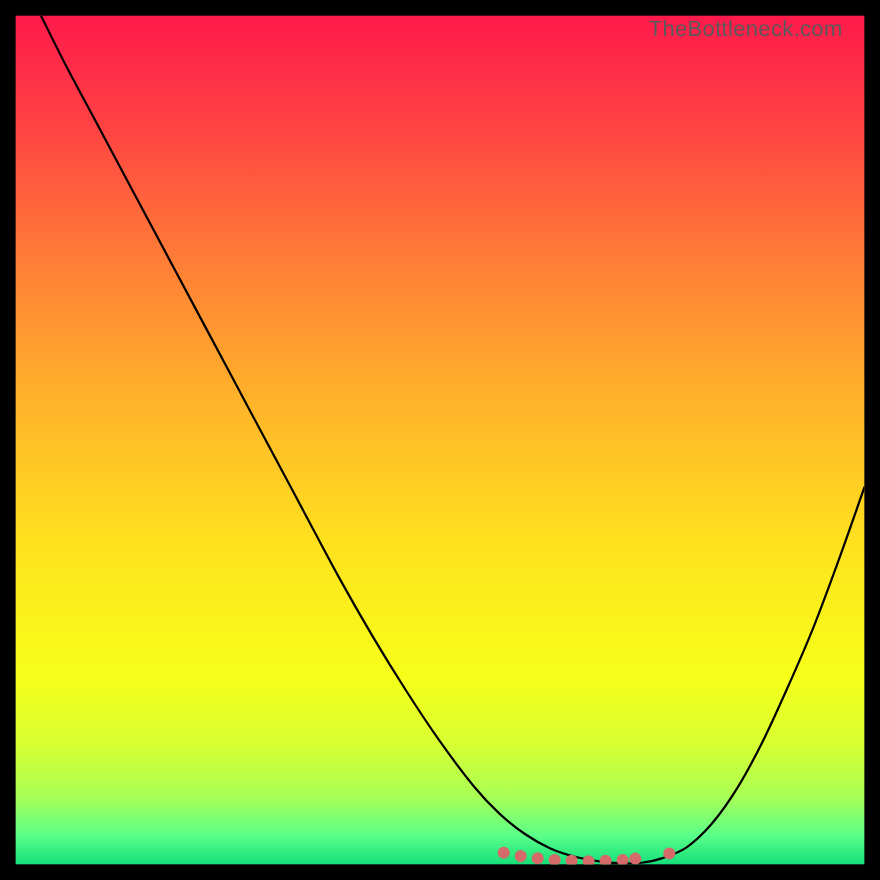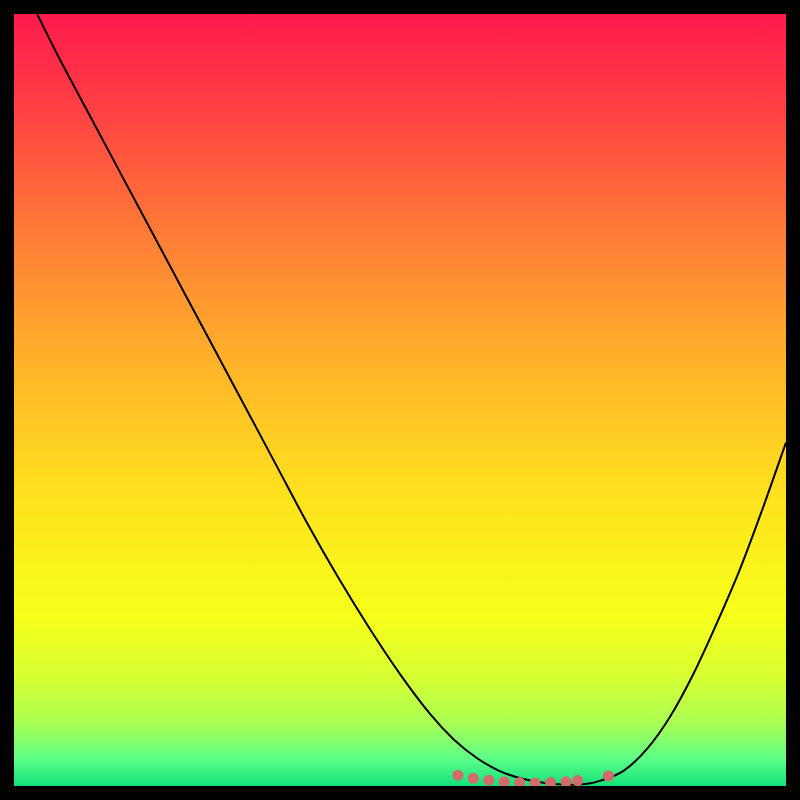--- a/index.html
+++ b/index.html
@@ -35,20 +35,21 @@
     font-weight: 500;
     letter-spacing: 0.3px;
     z-index: 10;
   }
   svg { display: block; }
 </style>
 </head>
 <body>
 
 <div class="frame">
+  <div class="watermark">TheBottleneck.com</div>
   <svg class="plot" width="772" height="772" viewBox="0 0 772 772">
     <defs>
       <linearGradient id="bg-grad" x1="0" y1="0" x2="0" y2="1">
           <stop offset="0%" stop-color="#ff1a4b"></stop>
           <stop offset="12%" stop-color="#ff3f44"></stop>
           <stop offset="28.000000000000004%" stop-color="#ff7a37"></stop>
           <stop offset="45%" stop-color="#ffb22a"></stop>
           <stop offset="62%" stop-color="#ffe11e"></stop>
           <stop offset="78%" stop-color="#f6ff1a"></stop>
           <stop offset="86%" stop-color="#d6ff33"></stop>

